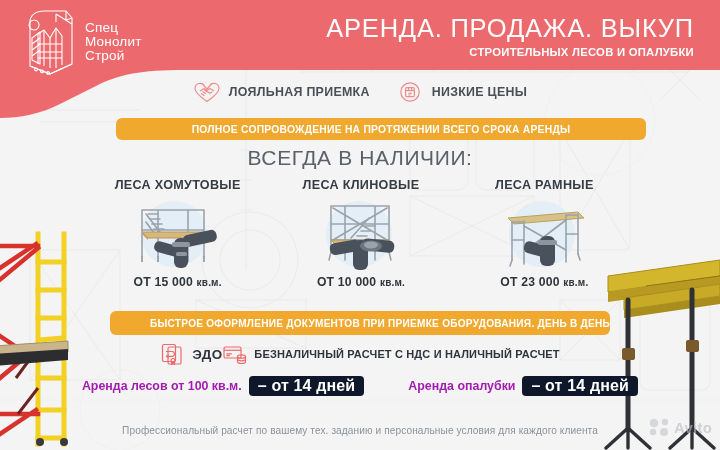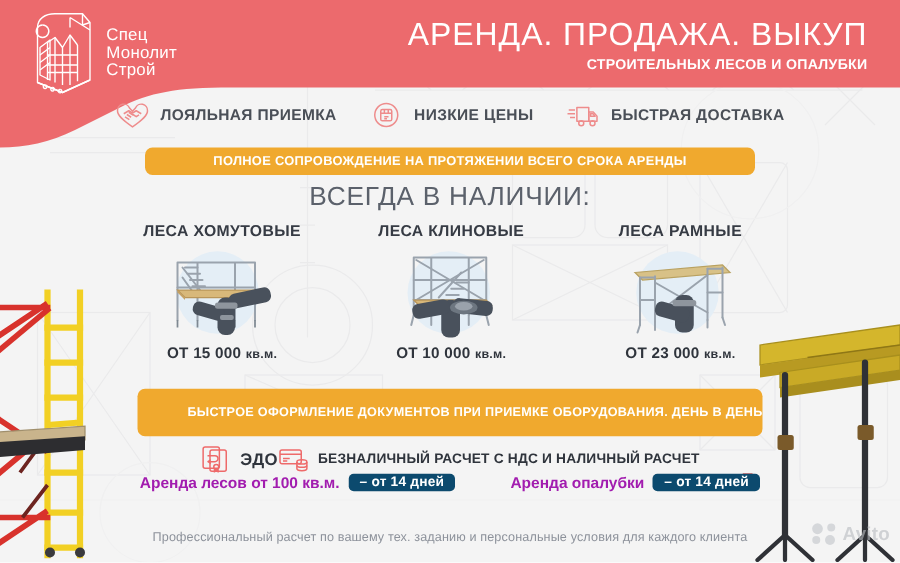--- a/index.html
+++ b/index.html
@@ -65,22 +65,22 @@
 
   
   .banner {
     position: absolute; z-index: 4;
     background: #f0a92e; color: #ffffff;
     border-radius: 6px;
     display: flex; align-items: center; justify-content: center;
     font-size: 10.3px; font-weight: 700; letter-spacing: .25px;
     white-space: nowrap;
   }
-  .banner-top { left: 116px; top: 118px; width: 488px; height: 22px; }
-  .banner-docs { left: 110px; top: 311px; width: 500px; height: 38px; font-size: 10.1px; padding-left: 40px; }
+  .banner-top { left: 116px; top: 118px; width: 530px; height: 22px; }
+  .banner-docs { left: 110px; top: 311px; width: 500px; height: 24px; font-size: 10.1px; padding-left: 40px; }
 
   
   .always {
     position: absolute; left: 0; top: 146px; width: 720px;
     text-align: center; z-index: 3;
     font-size: 21px; color: #5b616b; letter-spacing: .6px;
   }
 
   
   .products {
@@ -101,21 +101,20 @@
     font-size: 12.2px; font-weight: 700; color: #2f343c;
     letter-spacing: .2px; white-space: nowrap; margin-top: 1px;
   }
   .product-price .unit { font-size: 10px; }
 
   
   .payrow {
     position: absolute; left: 0; top: 340px; width: 720px; height: 28px;
     display: flex; align-items: center; justify-content: center; 
     z-index: 3;
-    margin-top: 13px;
   }
   .pay-item { display: flex; align-items: center; gap: 6px; }
   .pay-icon { width: 26px; height: 24px; flex: none; }
   .pay-edo {
     font-size: 13.4px; font-weight: 700; color: #2f343c; letter-spacing: .3px;
   }
   .pay-text {
     font-size: 11px; font-weight: 700; color: #2f343c;
     letter-spacing: .15px; white-space: nowrap;
   }
@@ -124,22 +123,22 @@
   .terms {
     position: absolute; left: 0; top: 375px; width: 720px; height: 22px;
     display: flex; align-items: center; justify-content: center; gap: 44px;
     z-index: 3;
   }
   .term { display: flex; align-items: center; gap: 7px; }
   .term-label {
     font-size: 12.4px; font-weight: 700; color: #a21caf; white-space: nowrap;
   }
   .badge {
-    background: #0c4a6e; color: #ffffff; border-radius: 4px;
-    padding: 1px 9px; font-size: 11px; font-weight: 700;
+    background: #0f172a; color: #ffffff; border-radius: 4px;
+    padding: 1px 9px; font-size: 16px; font-weight: 700;
     white-space: nowrap; letter-spacing: .15px;
   }
 
   
   .reclaim {
     position: absolute; left: 0; top: 402px; width: 720px; text-align: center;
     font-size: 12.8px; font-weight: 700; color: #2f343c;
     letter-spacing: .1px; z-index: 3;
   }
   .fineprint {
@@ -264,33 +263,20 @@
           <circle cx="14" cy="12" r="9.2"></circle>
           <rect x="9.6" y="7.6" width="8.8" height="9" rx="1.3"></rect>
           <path d="M9.6 10.6 h8.8"></path>
           <path d="M12.5 7.6 v3 M15.6 7.6 v3"></path>
           <path d="M12.4 13.4 h3.4 M12.4 15 h2.2"></path>
         </g>
       </svg>
       <span class="feature-label">НИЗКИЕ ЦЕНЫ</span>
     </div>
 
-    <div class="feature">
-      <svg class="feature-icon" viewBox="0 0 28 24">
-        <g fill="none" stroke="#ee8c8c" stroke-width="1.2" stroke-linejoin="round">
-          <path d="M8.5 6 h9.5 v11 H8.5 Z"></path>
-          <path d="M18 9.5 h3.6 l3 3.4 V17 H18 Z"></path>
-          <circle cx="12" cy="18.6" r="2"></circle>
-          <circle cx="21" cy="18.6" r="2"></circle>
-          <path d="M2 8 h5 M1 11 h6 M3 14 h4"></path>
-          <path d="M19.4 11 h2.1 l1.6 2h-3.7 Z"></path>
-        </g>
-      </svg>
-      <span class="feature-label">БЫСТРАЯ ДОСТАВКА</span>
-    </div>
 
   </div>
 
   <div class="banner banner-top">
     <span>ПОЛНОЕ СОПРОВОЖДЕНИЕ НА ПРОТЯЖЕНИИ ВСЕГО СРОКА АРЕНДЫ</span>
   </div>
 
   <div class="always">ВСЕГДА В НАЛИЧИИ:</div>
 
   <div class="products">

